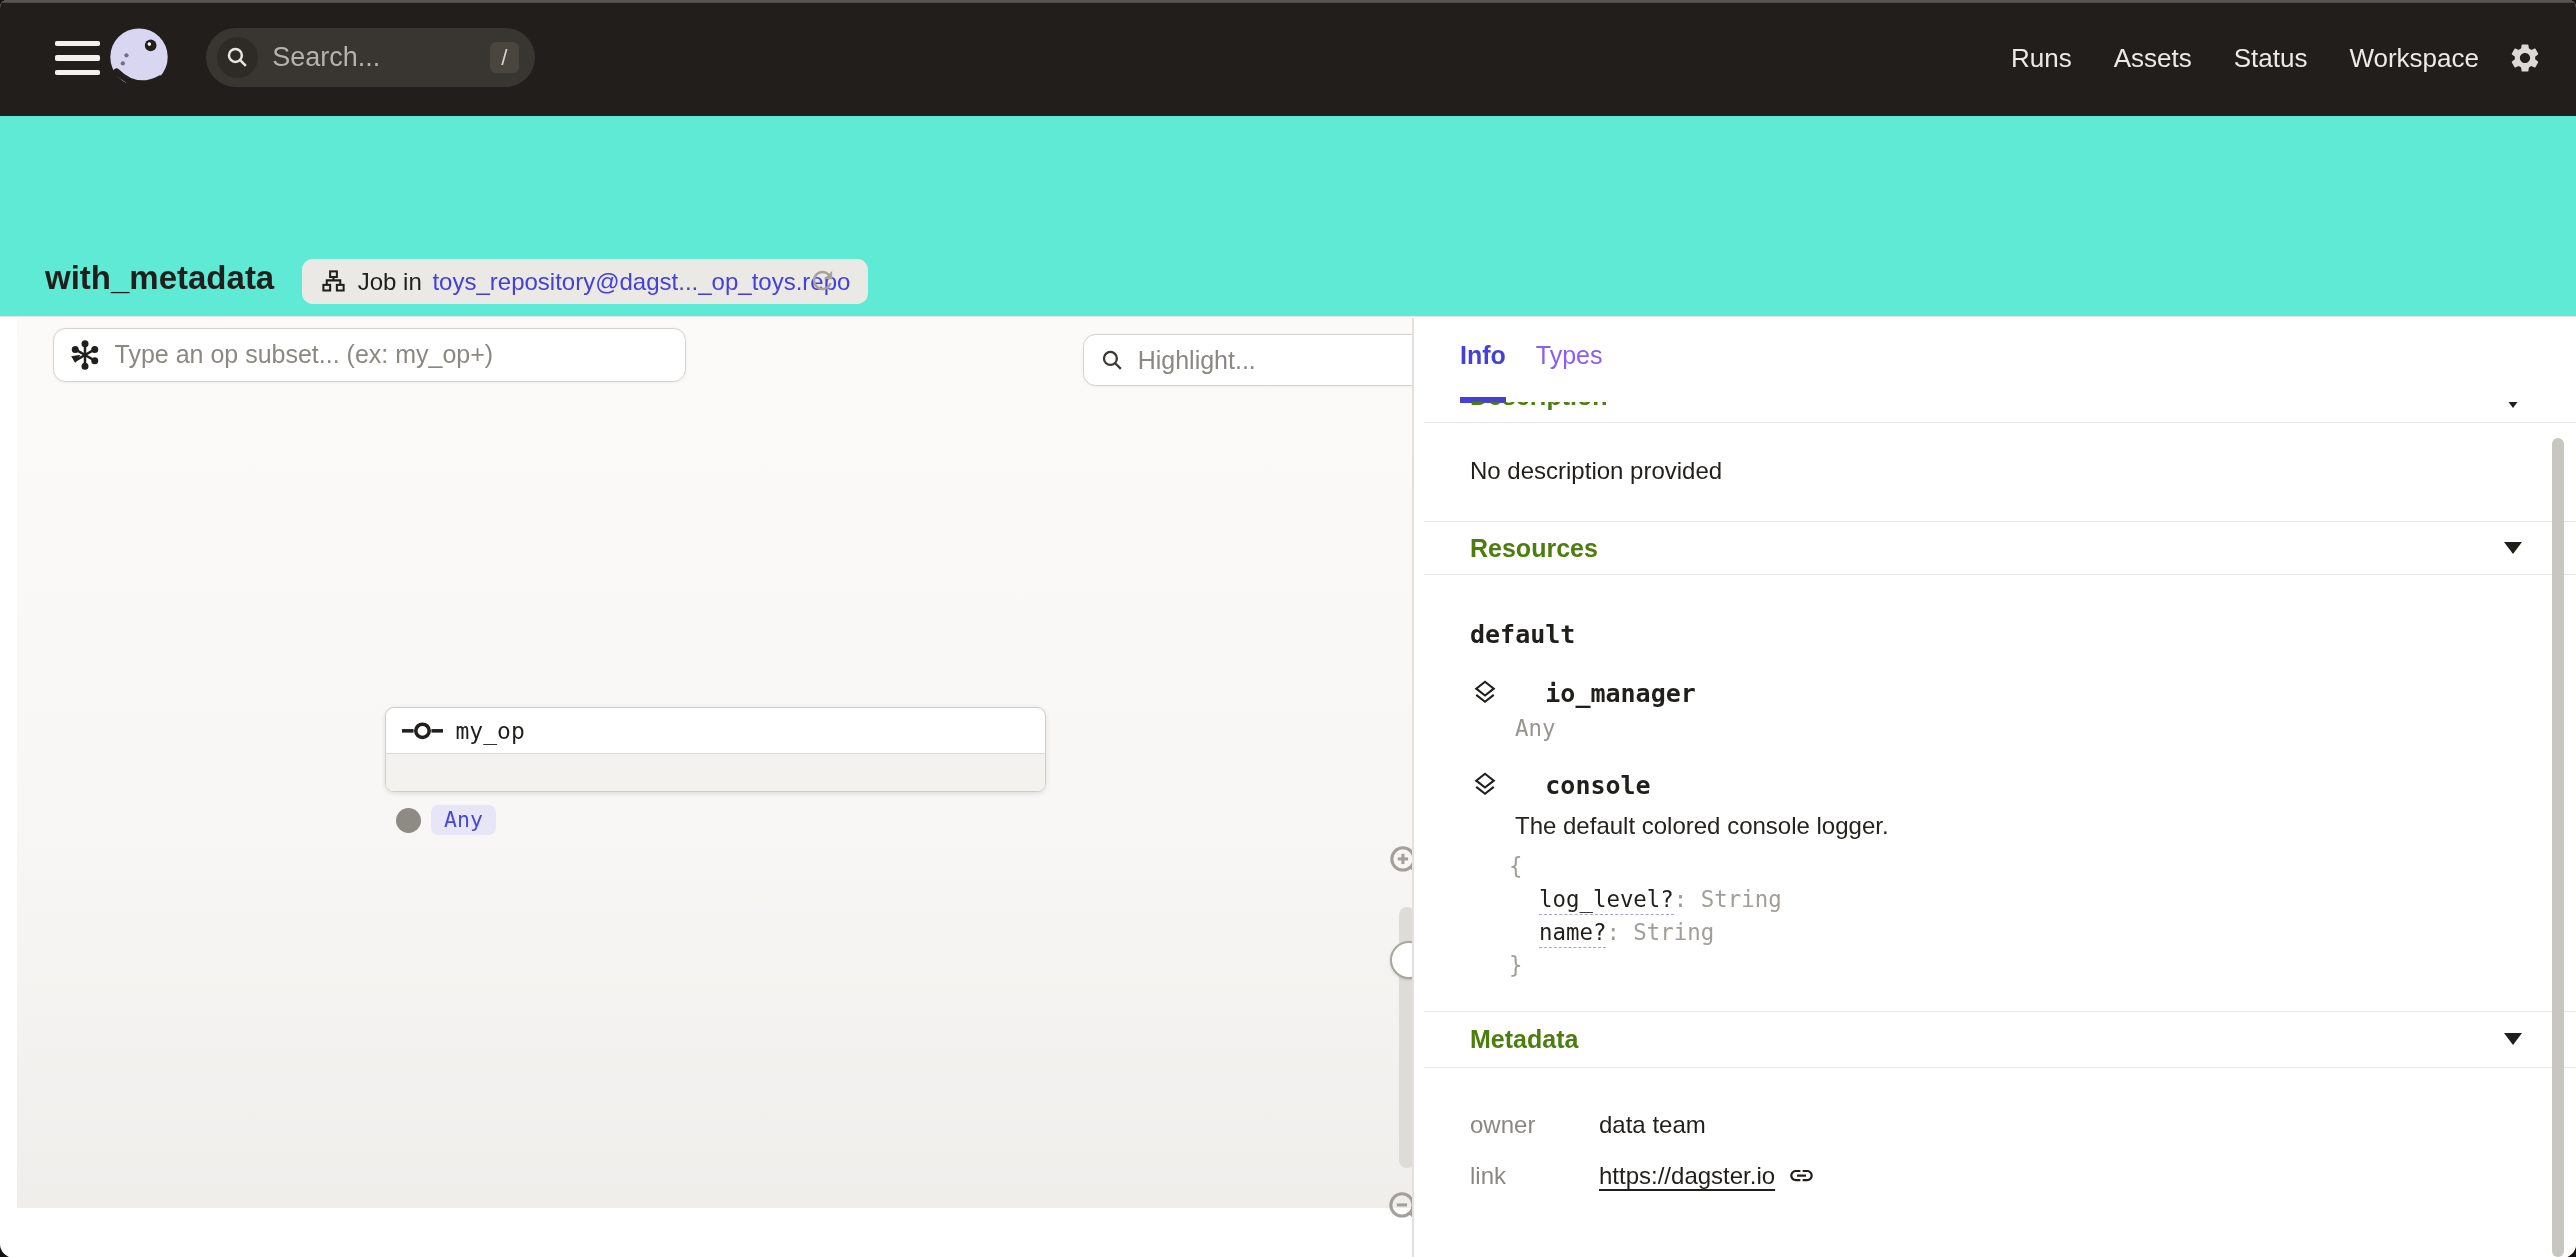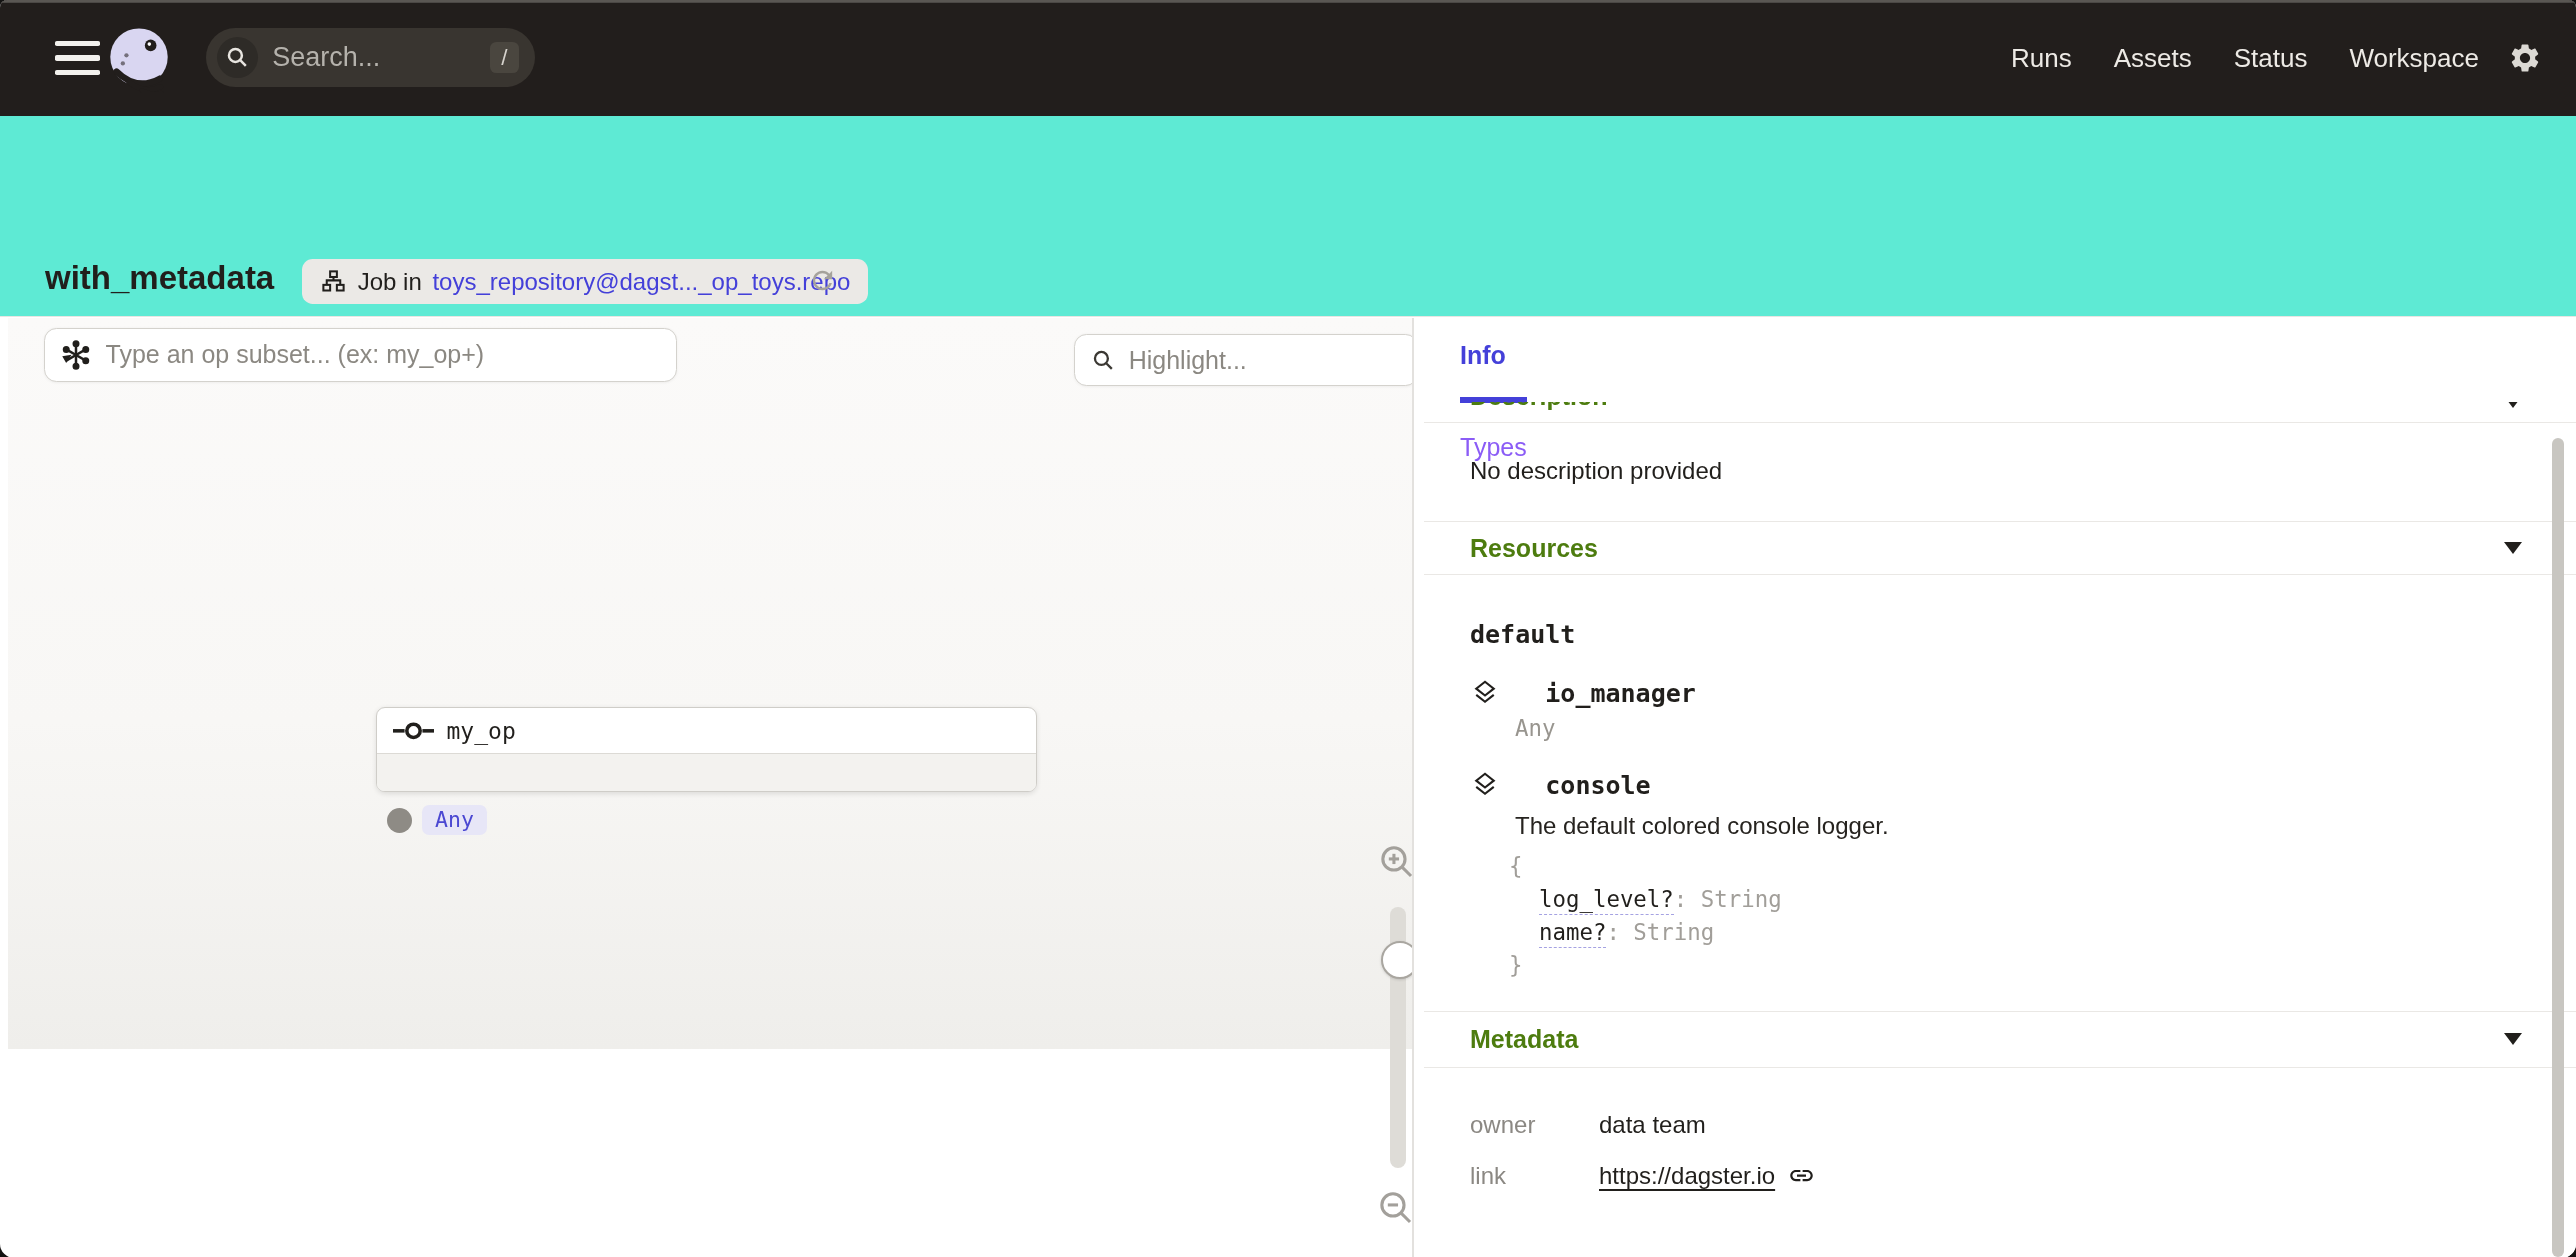--- a/index.html
+++ b/index.html
@@ -33,21 +33,21 @@
   .jobbadge{position:absolute;left:302px;top:143px;height:45px;border-radius:10.7px;background:#EBE9E6;
        display:flex;align-items:center;gap:10.7px;padding:0 18px;font-size:24px;color:#211F1C;}
   .jobbadge .repolink{color:#4440D9;cursor:pointer;}
   .refreshbtn{position:absolute;left:808px;top:150px;cursor:pointer;}
   .tabs{position:absolute;left:45px;top:243px;display:flex;gap:31px;}
   .tab{font-size:26px;font-weight:500;color:#423E39;padding-bottom:30px;cursor:pointer;
        border-bottom:6.3px solid transparent;}
   .tab.active{color:#4440D9;font-weight:600;border-bottom-color:#4440D9;}
 
   
-  .graph{position:absolute;left:8px;top:318px;width:1412px;height:731px;
+  .graph{position:absolute;left:17px;top:318px;width:1412px;height:890px;
        background:linear-gradient(180deg,#FBFAF9 0%,#F8F7F5 55%,#EFEEEB 100%);}
   .vdivider{position:absolute;left:1412px;top:318px;width:1.8px;height:939px;background:#E3E1DE;}
   .ginput{position:absolute;background:#fff;border:1.8px solid #D4D2CD;border-radius:12.5px;
        display:flex;align-items:center;box-shadow:0 0.9px 2.7px rgba(0,0,0,.05);}
   .ginput input{flex:1;border:none;outline:none;background:transparent;font-size:25px;color:#46433D;
        font-family:"Liberation Sans",sans-serif;}
   .ginput input::placeholder{color:#8B8882;}
   .opsubset{left:36px;top:9.8px;width:615px;height:52px;gap:12.5px;padding-left:16px;}
   .highlight{left:1066px;top:16px;width:326px;height:50px;gap:10.7px;padding-left:16px;}
 
@@ -61,21 +61,21 @@
        display:flex;align-items:center;justify-content:center;font-size:21.5px;color:#4B48D2;cursor:pointer;}
 
   .zoomctl{position:absolute;color:#A3A09B;cursor:pointer;}
   .slidertrack{position:absolute;left:1382px;top:589px;width:16px;height:261px;border-radius:8px;
        background:#DEDCD7;cursor:pointer;}
   .sliderhandle{position:absolute;left:1373px;top:623px;width:34px;height:34px;border-radius:50%;
        background:#fff;border:2.7px solid #A9A6A0;box-shadow:0 0.9px 2.7px rgba(0,0,0,.15);cursor:grab;}
 
   
   .panel{position:absolute;left:1414px;top:318px;width:1162px;height:939px;background:#fff;}
-  .ptabs{position:absolute;left:46px;top:23px;display:flex;gap:30px;flex-direction:column;}
+  .ptabs{position:absolute;left:46px;top:23px;display:flex;gap:30px;}
   .ptab{font-size:25px;font-weight:500;color:#8b5cf6;padding-bottom:27px;border-bottom:6.3px solid transparent;cursor:pointer;}
   .ptab.active{color:#4440D9;font-weight:600;border-bottom-color:#4440D9;}
   .pbody{position:absolute;left:10px;top:84px;width:1162px;height:855px;overflow:hidden;}
 
   .sechead{position:relative;display:flex;align-items:center;justify-content:space-between;
        padding:0 64px 0 46px;height:52px;border-bottom:1.8px solid #EAE8E5;cursor:pointer;}
   .sechead .stitle{font-size:25px;font-weight:600;color:#4d7c0f;}
   .caret{width:0;height:0;border-left:9.8px solid transparent;border-right:9.8px solid transparent;
        border-top:12.5px solid #211F1C;}
   .deschead{margin-top:-32px;}

